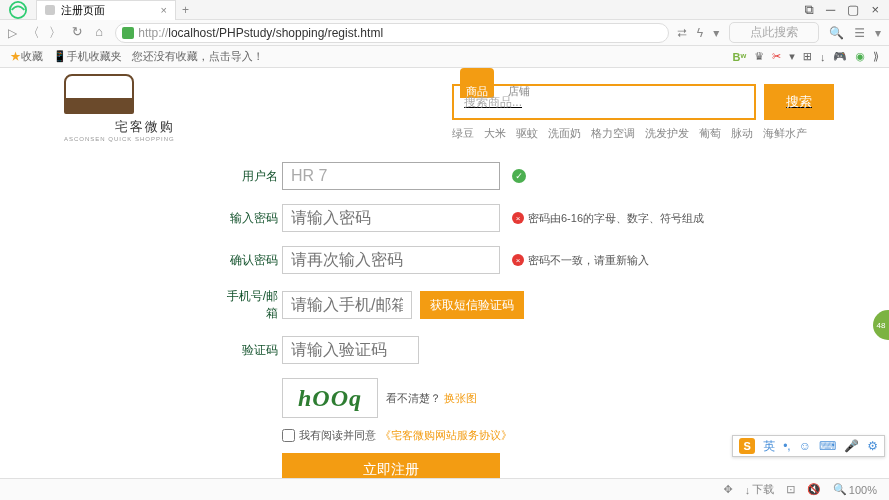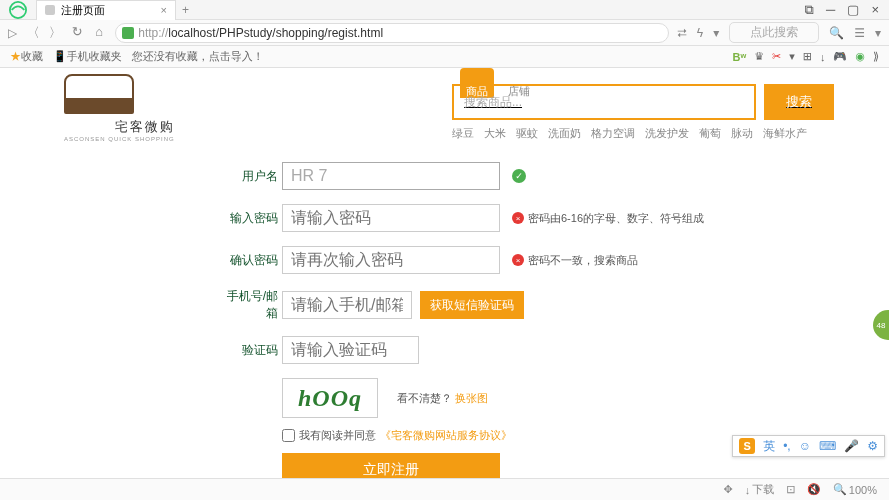--- a/index.html
+++ b/index.html
@@ -57,21 +57,21 @@
 .lbl { width: 62px; text-align: right; font-size: 12px; color: #14532d; margin-right: 4px; }
 .fld { border: 1px solid #ccc; height: 28px; width: 218px; padding: 12px 8px; font-size: 16px; color: #aaa; }
 .fld.focus { border-color: #aaa; }
 .fld.short { width: 130px; }
 .fld.vcode { width: 137px; }
 .sms-btn { height: 28px; background: #f39c12; color: #fff; border: none; padding: 0 10px; font-size: 12px; margin-left: 8px; cursor: pointer; }
 .msg { position: absolute; left: 296px; display: flex; align-items: center; gap: 4px; font-size: 11px; color: #555; white-space: nowrap; }
 .ok-icon { width: 14px; height: 14px; border-radius: 50%; background: #4CAF50; display: inline-flex; align-items: center; justify-content: center; color: #fff; font-size: 9px; }
 .err-icon { width: 12px; height: 12px; border-radius: 50%; background: #e53935; display: inline-flex; align-items: center; justify-content: center; color: #fff; font-size: 8px; }
 
-.captcha-row { display: flex; align-items: center; margin-left: 66px; margin-bottom: 10px; gap: 19px; }
+.captcha-row { display: flex; align-items: center; margin-left: 66px; margin-bottom: 10px; gap: 8px; }
 .captcha-img { width: 96px; height: 40px; border: 1px solid #ccc; display: flex; align-items: center; justify-content: center; font-family: Georgia, serif; font-size: 24px; font-weight: bold; color: #2e7d32; letter-spacing: 1px; font-style: italic; }
 .captcha-txt { font-size: 11px; color: #555; }
 .captcha-txt a { color: #f39c12; text-decoration: none; }
 
 .agree-row { margin-left: 66px; font-size: 11px; color: #555; display: flex; align-items: center; gap: 4px; margin-bottom: 10px; }
 .agree-row a { color: #f39c12; text-decoration: none; }
 
 .submit-btn { margin-left: 66px; width: 218px; height: 34px; background: #f39c12; color: #fff; border: none; font-size: 14px; cursor: pointer; }
 
 .green-bubble { position: absolute; right: 0; top: 242px; width: 16px; height: 30px; background: #7cb342; border-radius: 15px 0 0 15px; color: #fff; font-size: 8px; display: flex; align-items: center; justify-content: center; }
@@ -190,21 +190,21 @@
       <span class="msg">
           <span class="err-icon">×</span>
           <span>密码由6-16的字母、数字、符号组成</span>
         </span>
     </div>
     <div class="row">
       <span class="lbl">确认密码</span>
       <input class="fld" placeholder="请再次输入密码" style="">
       <span class="msg">
           <span class="err-icon">×</span>
-          <span>密码不一致，搜索商品</span>
+          <span>密码不一致，请重新输入</span>
         </span>
     </div>
     <div class="row">
       <span class="lbl">手机号/邮箱</span>
       <input class="fld short" placeholder="请输入手机/邮箱验证码" style="">
       <button class="sms-btn">获取短信验证码</button>
     </div>
     <div class="row">
       <span class="lbl">验证码</span>
       <input class="fld vcode" placeholder="请输入验证码" style="">

